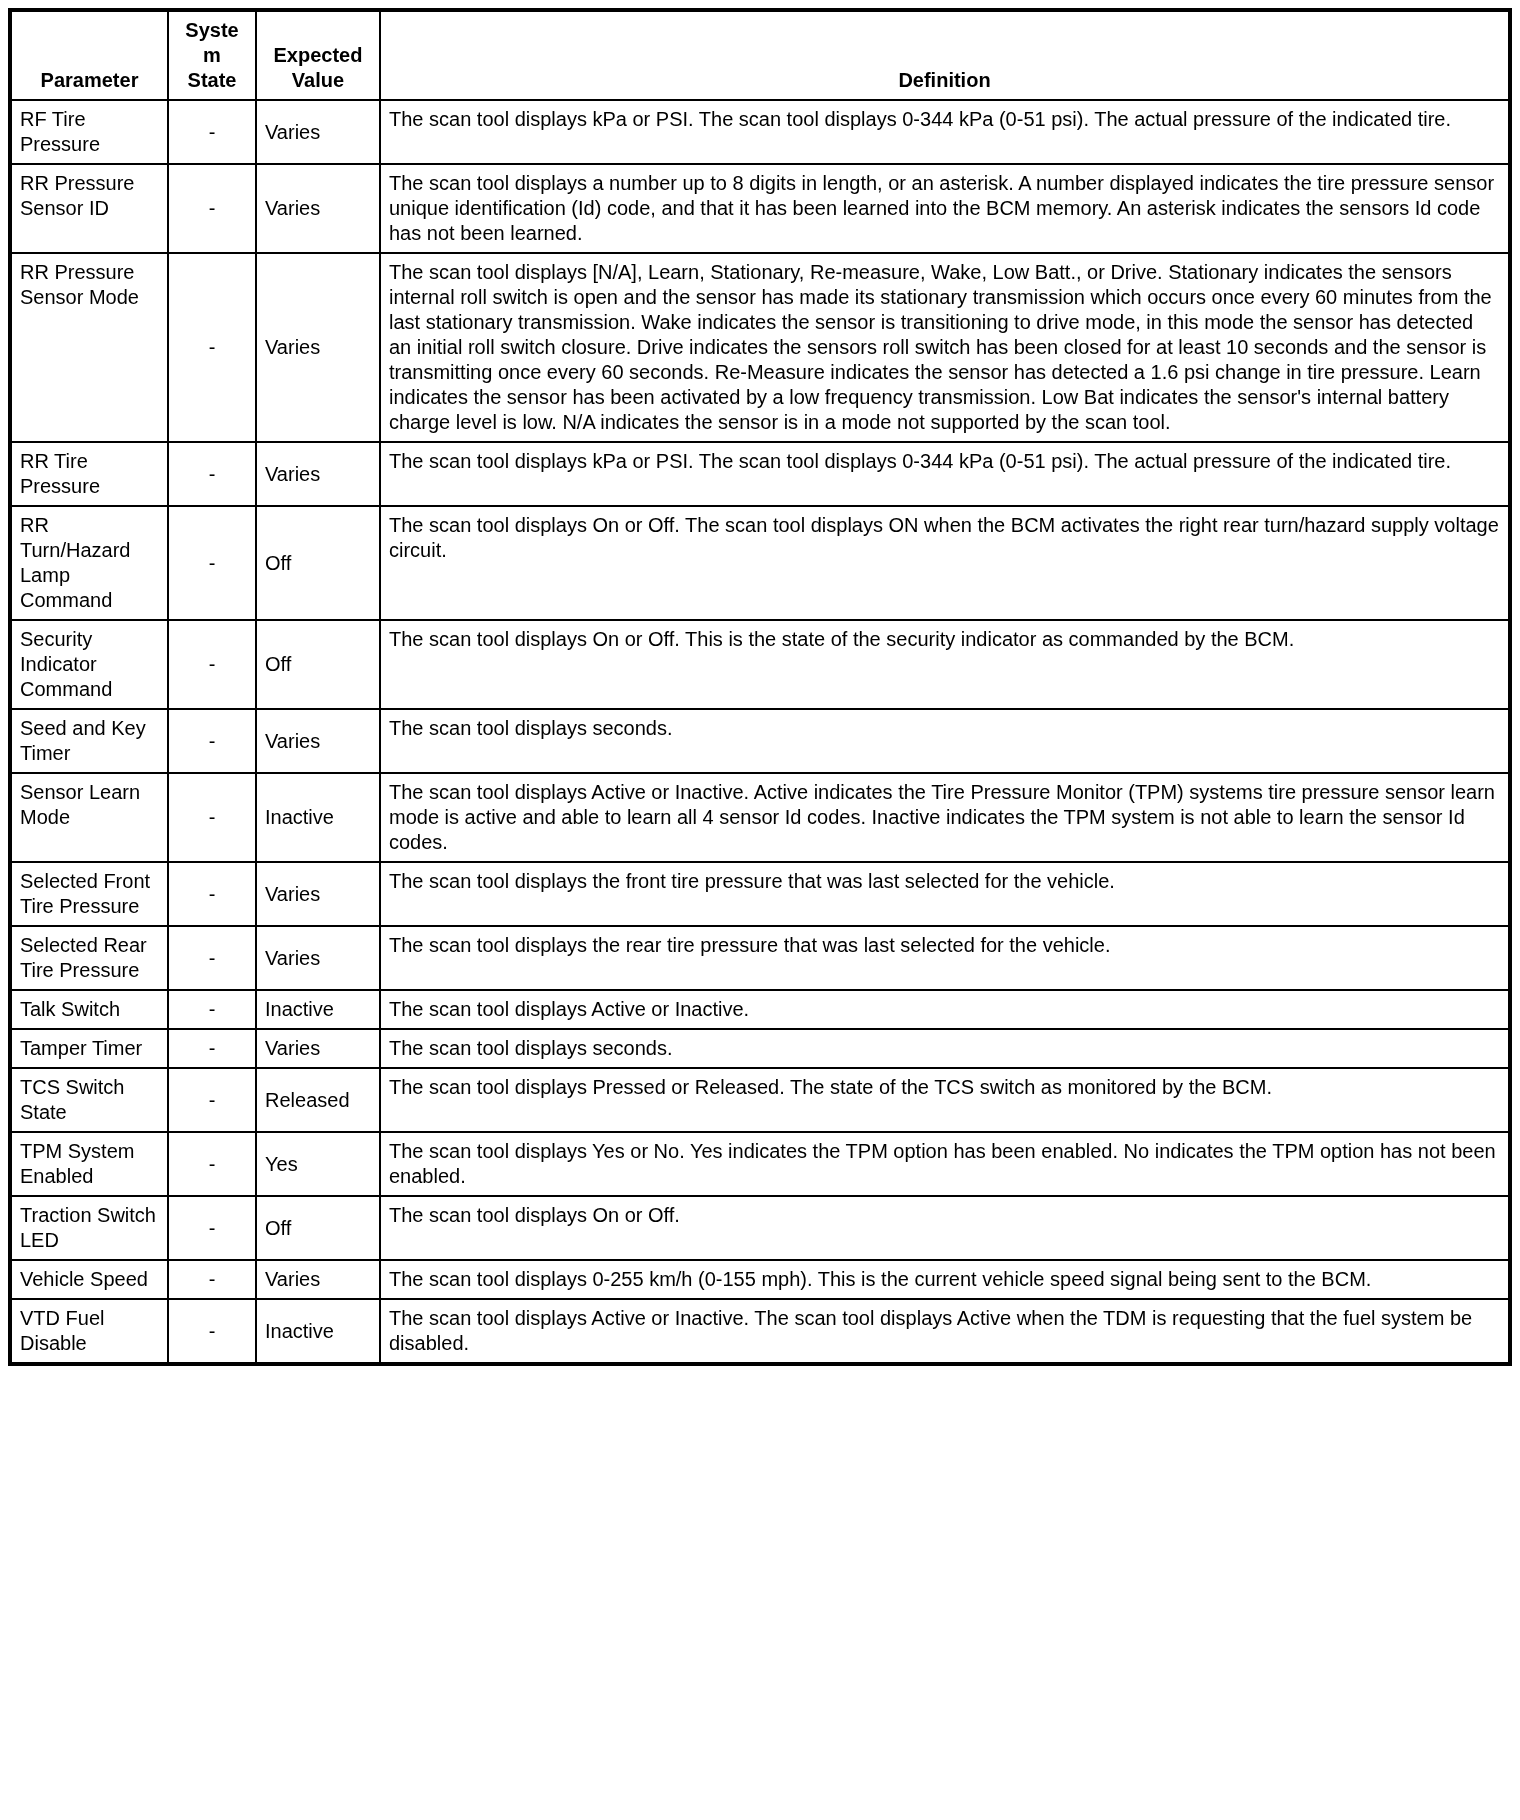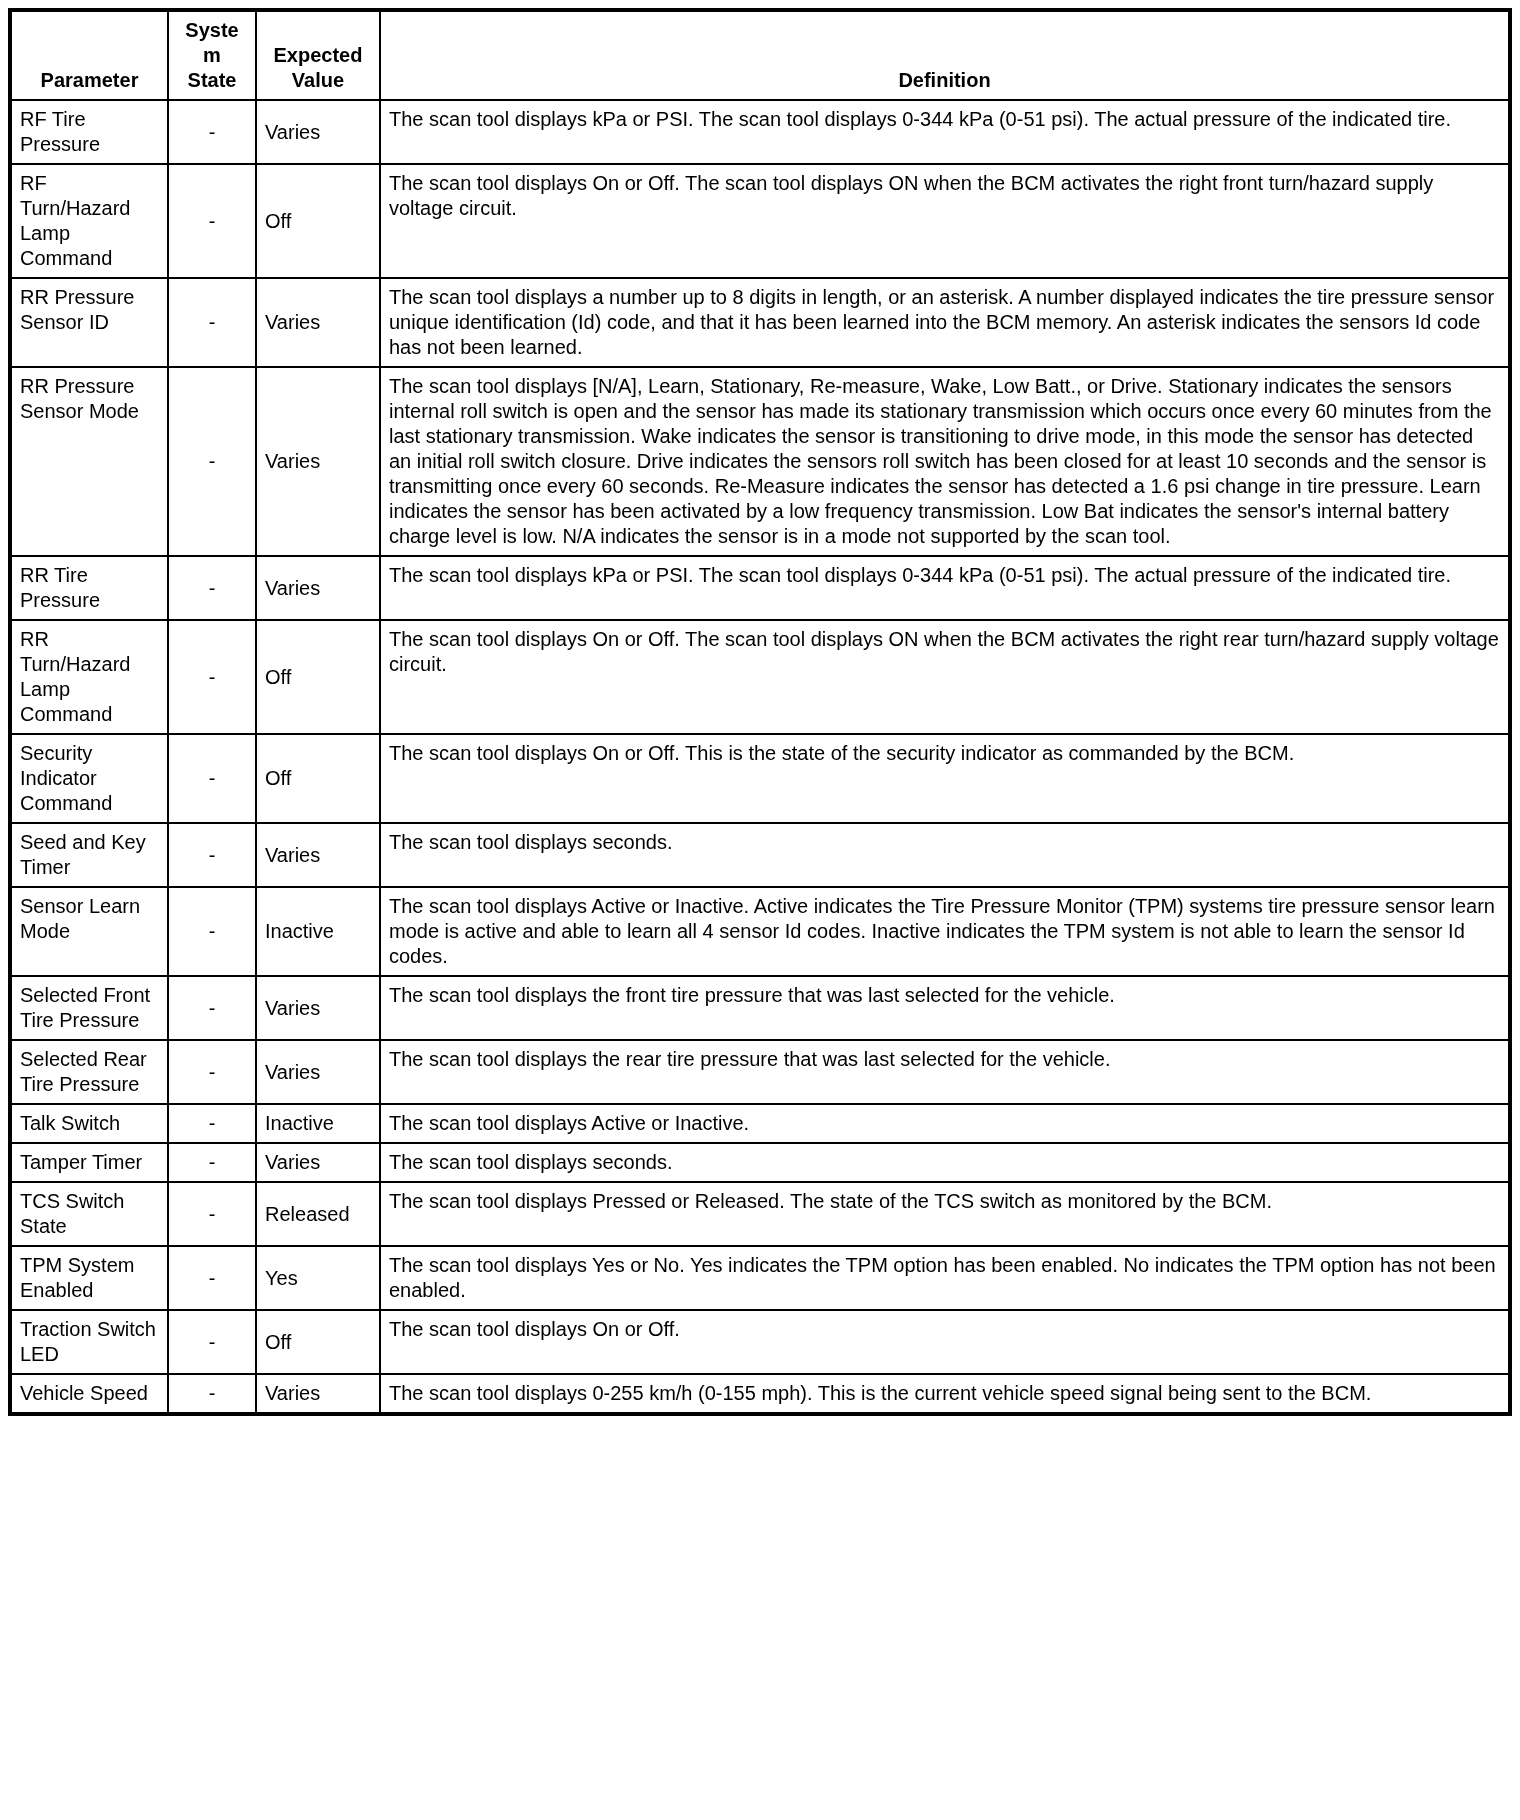--- a/index.html
+++ b/index.html
@@ -59,26 +59,20 @@
         <th class="col-expected">Expected Value</th>
         <th class="col-definition">Definition</th>
       </tr>
     </thead>
     <tbody>
         <tr>
           <td class="col-parameter">RF Tire Pressure</td>
           <td class="col-state">-</td>
           <td class="col-expected">Varies</td>
           <td class="col-definition">The scan tool displays kPa or PSI. The scan tool displays 0-344 kPa (0-51 psi). The actual pressure of the indicated tire.</td>
-        </tr>
-        <tr>
-          <td class="col-parameter">RF Turn/Hazard Lamp Command</td>
-          <td class="col-state">-</td>
-          <td class="col-expected">Off</td>
-          <td class="col-definition">The scan tool displays On or Off. The scan tool displays ON when the BCM activates the right front turn/hazard supply voltage circuit.</td>
         </tr>
         <tr>
           <td class="col-parameter">RR Pressure Sensor ID</td>
           <td class="col-state">-</td>
           <td class="col-expected">Varies</td>
           <td class="col-definition">The scan tool displays a number up to 8 digits in length, or an asterisk. A number displayed indicates the tire pressure sensor unique identification (Id) code, and that it has been learned into the BCM memory. An asterisk indicates the sensors Id code has not been learned.</td>
         </tr>
         <tr>
           <td class="col-parameter">RR Pressure Sensor Mode</td>
           <td class="col-state">-</td>
@@ -156,15 +150,21 @@
           <td class="col-state">-</td>
           <td class="col-expected">Off</td>
           <td class="col-definition">The scan tool displays On or Off.</td>
         </tr>
         <tr>
           <td class="col-parameter">Vehicle Speed</td>
           <td class="col-state">-</td>
           <td class="col-expected">Varies</td>
           <td class="col-definition">The scan tool displays 0-255 km/h (0-155 mph). This is the current vehicle speed signal being sent to the BCM.</td>
         </tr>
+        <tr>
+          <td class="col-parameter">VTD Fuel Disable</td>
+          <td class="col-state">-</td>
+          <td class="col-expected">Inactive</td>
+          <td class="col-definition">The scan tool displays Active or Inactive. The scan tool displays Active when the TDM is requesting that the fuel system be disabled.</td>
+        </tr>
       </tbody>
   </table>
 </div>
 
 </body></html>

